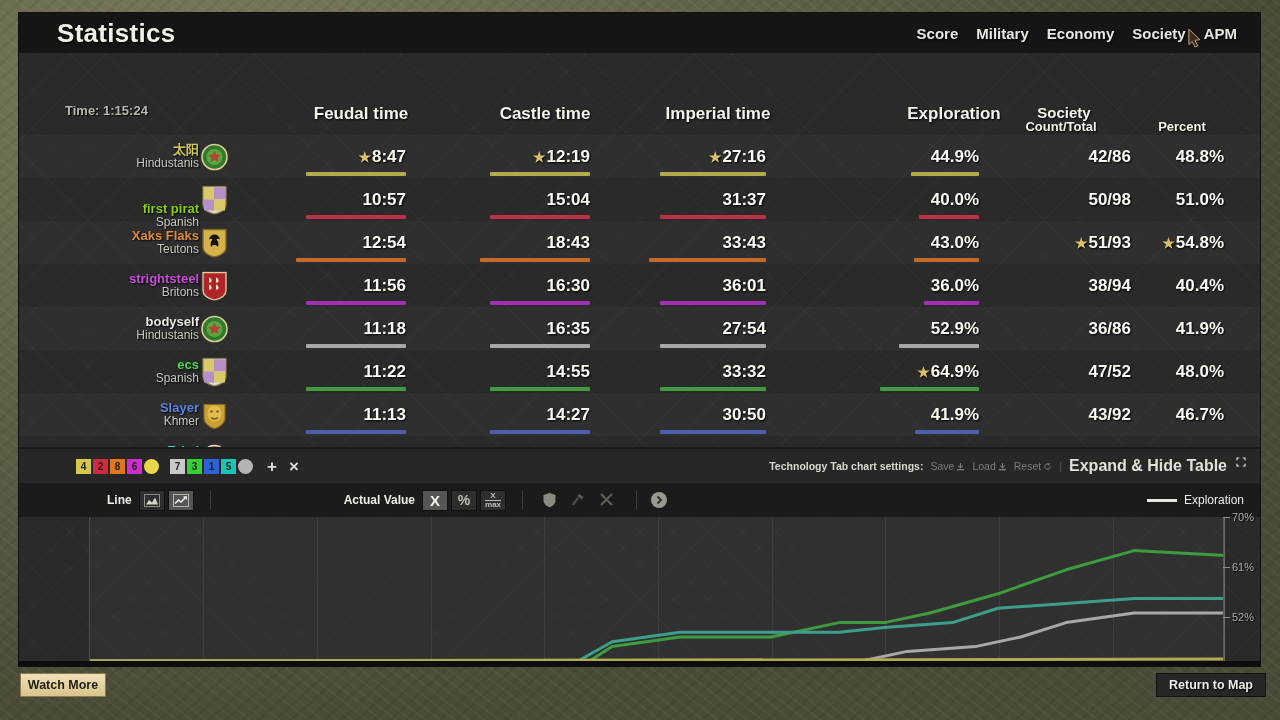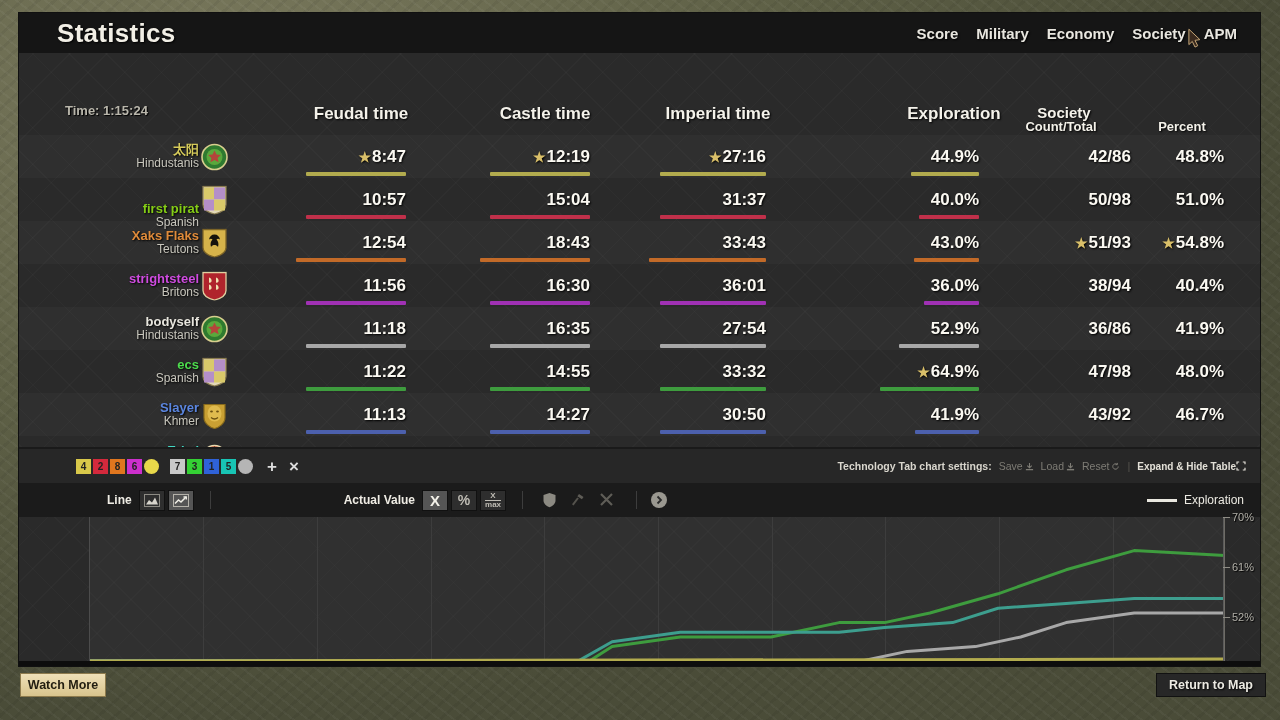--- a/index.html
+++ b/index.html
@@ -139,21 +139,21 @@
     color: #ddd; font-size: 17px; font-weight: bold;
     margin-left: 12px; cursor: pointer; line-height: 1;
   }
   .settings-right {
     margin-left: auto; display: flex; align-items: center;
     padding-right: 14px; gap: 7px;
   }
   .settings-label { font-size: 10.5px; font-weight: bold; color: #d9d6cd; }
   .settings-act { font-size: 10.5px; color: #7e7c75; display:flex; align-items:center; gap:2px; cursor:pointer;}
   .settings-sep { color: #55534d; font-size: 11px; }
-  .expand-btn { font-size: 10px; font-weight: bold; color: #e3e0d7; display:flex;align-items:flex-start;gap:0;cursor:pointer;}
+  .expand-btn { font-size: 16px; font-weight: bold; color: #e3e0d7; display:flex;align-items:flex-start;gap:9px;cursor:pointer;}
 
   
   .chart-toolbar {
     position: absolute; left: 0; right: 0; top: 470px; height: 34px;
     background: #1b1b1b;
     display: flex; align-items: center;
   }
   .tb-label { font-size: 12px; font-weight: bold; color: #efece4; margin-right: 7px; }
   .tb-btn {
     width: 26px; height: 21px; margin-right: 3px;
@@ -461,21 +461,21 @@
             </div>
             <div class="cell" style="left: 614px; width: 133px;">
               <span class="cell-val">33:32</span>
               <div class="bar" style="width: 80%; background: rgb(62, 156, 62);"></div>
             </div>
             <div class="cell" style="left: 850px; width: 110px;">
               <span class="cell-val"><span class="star">★</span><span>64.9%</span></span>
               <div class="bar" style="width: 90%; background: rgb(62, 156, 62);"></div>
             </div>
             <div class="cell" style="left: 1005px; width: 107px;">
-              <span class="cell-val">47/98</span>
+              <span class="cell-val">47/52</span>
             </div>
             <div class="cell" style="left: 1108px; width: 97px;">
               <span class="cell-val">48.0%</span>
             </div>
           </div>
           <div class="row alt">
             <div class="pl-name-wrap">
               <span class="pl-name" style="color: rgb(91, 134, 224);">Slayer</span>
               <span class="pl-civ">Khmer</span>
             </div>

